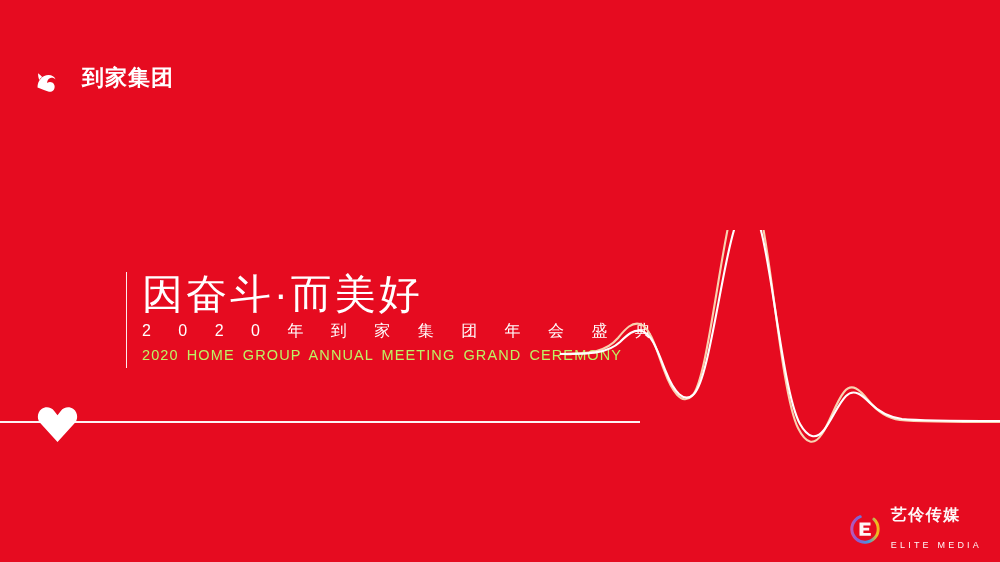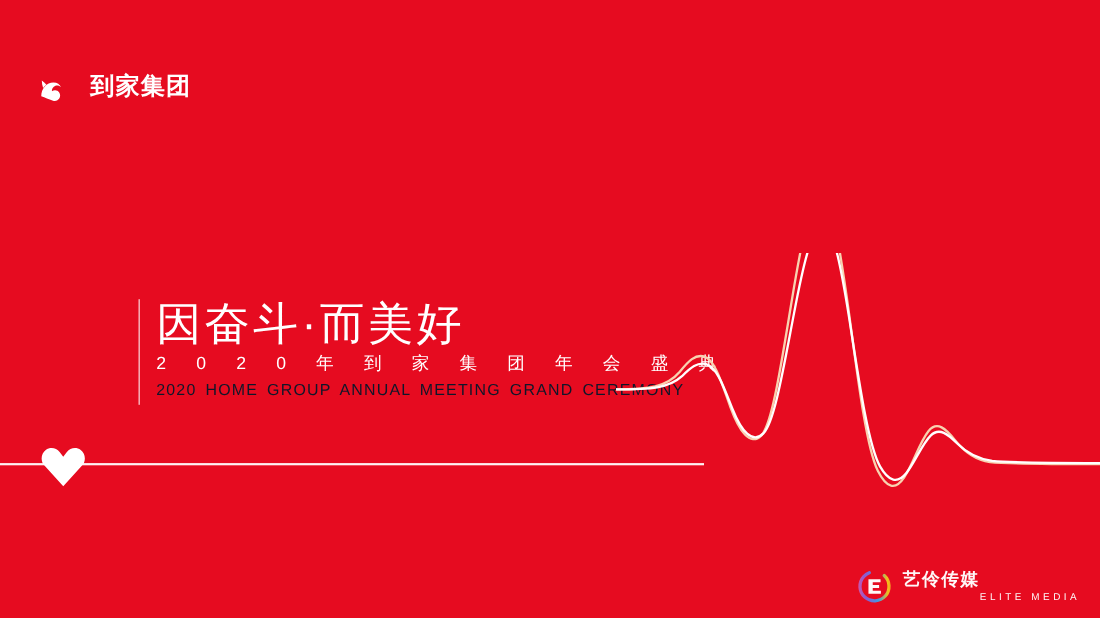--- a/index.html
+++ b/index.html
@@ -76,21 +76,21 @@
   .subhead-cn {
     color: #ffffff;
     font-size: 16px;
     font-weight: 400;
     letter-spacing: 11.5px;
     line-height: 24px;
     white-space: nowrap;
     margin-top: 1px;
   }
   .subhead-en {
-    color: #0f172a;
+    color: #bef264;
     font-size: 14.5px;
     font-weight: 400;
     letter-spacing: 1.1px;
     word-spacing: 3px;
     line-height: 20px;
     white-space: nowrap;
     margin-top: 2px;
   }
 
   
@@ -124,21 +124,21 @@
   .watermark {
     position: absolute;
     right: 18px;
     bottom: 12px;
     display: flex;
     align-items: center;
     gap: 9px;
     opacity: .97;
   }
   .wm-mark { width: 34px; height: 34px; display:block; }
-  .wm-text { display: flex; flex-direction: row; line-height: 1; }
+  .wm-text { display: flex; flex-direction: column; line-height: 1; }
   .wm-cn {
     color: #ffffff;
     font-size: 16px;
     font-weight: 700;
     letter-spacing: 1.5px;
     white-space: nowrap;
   }
   .wm-en {
     color: #ffffff;
     font-size: 9px;

